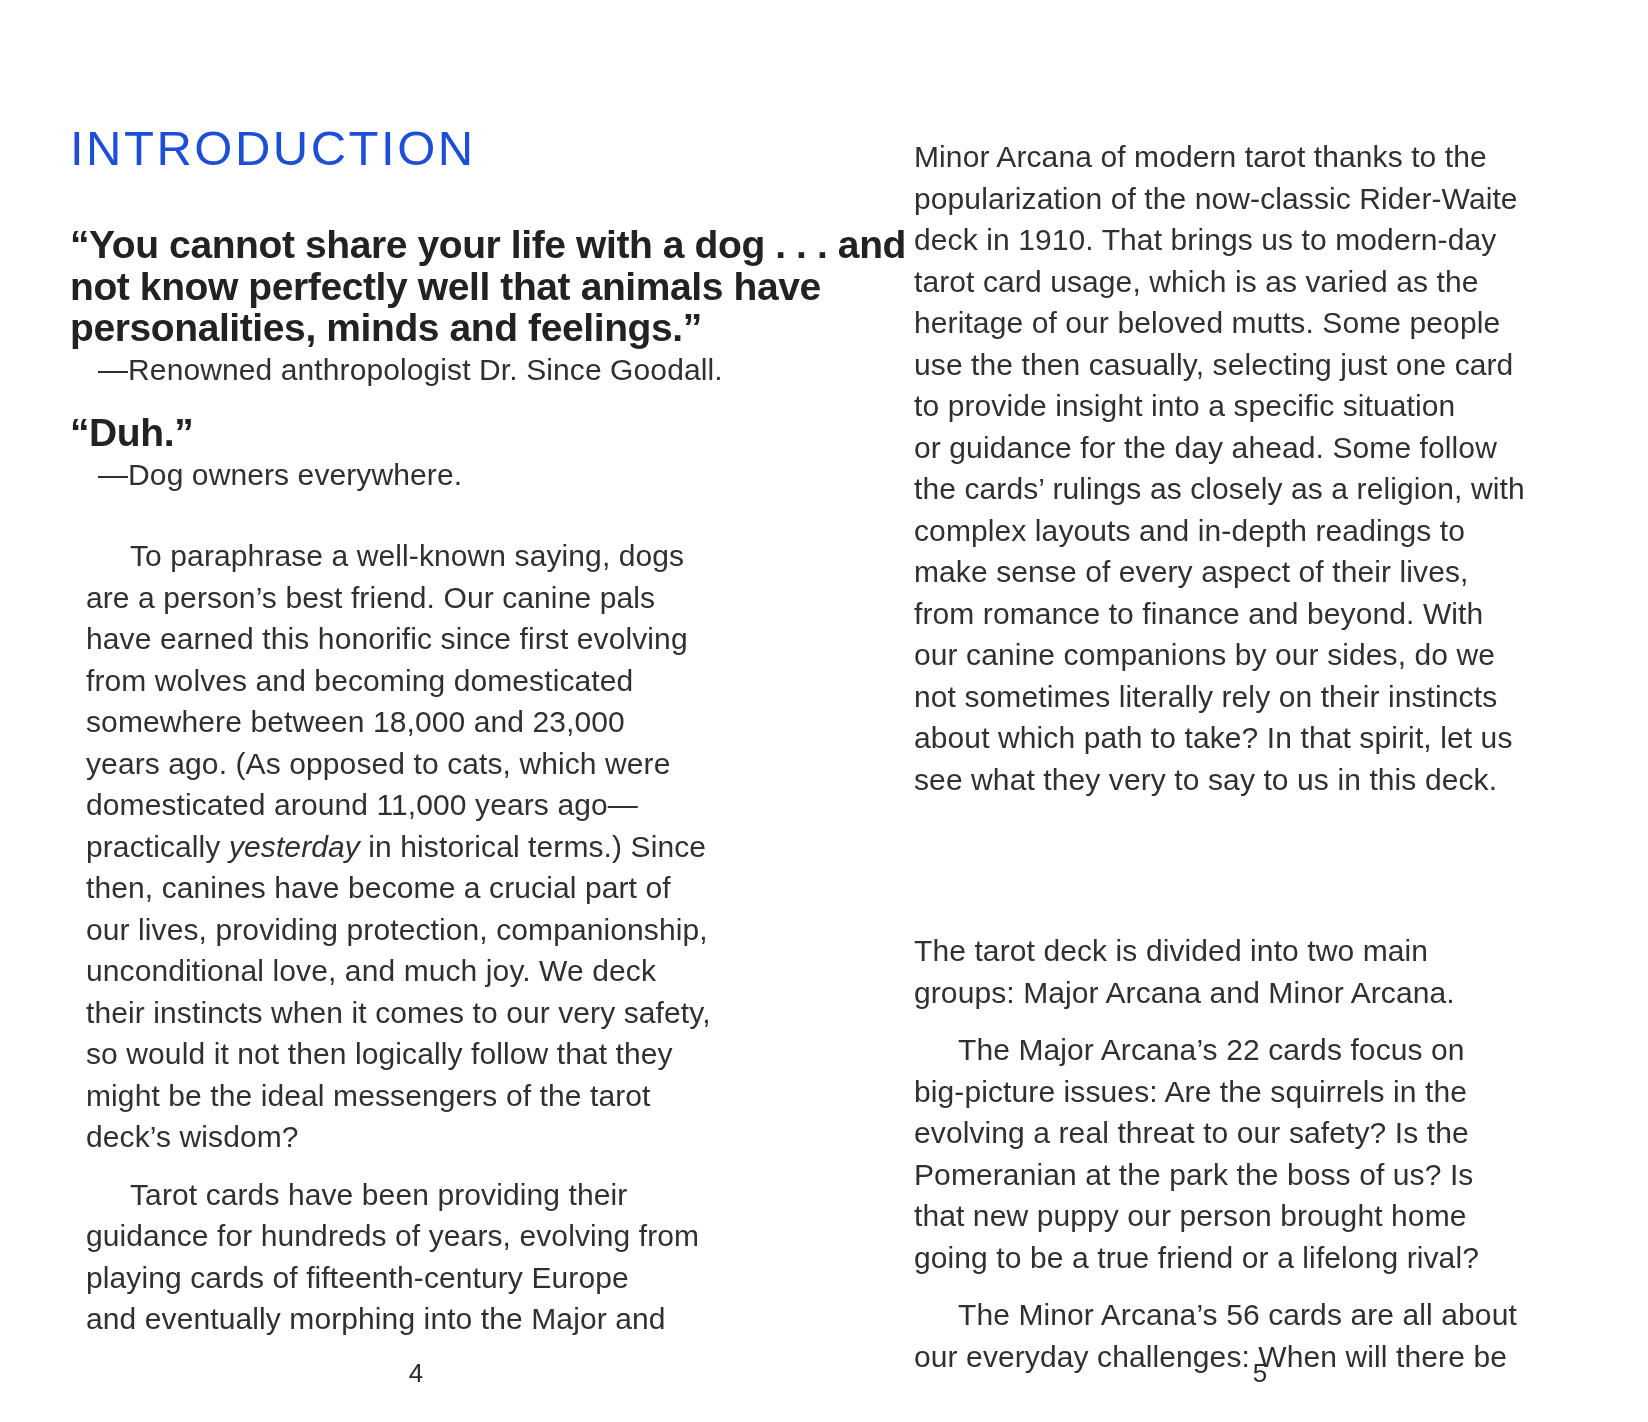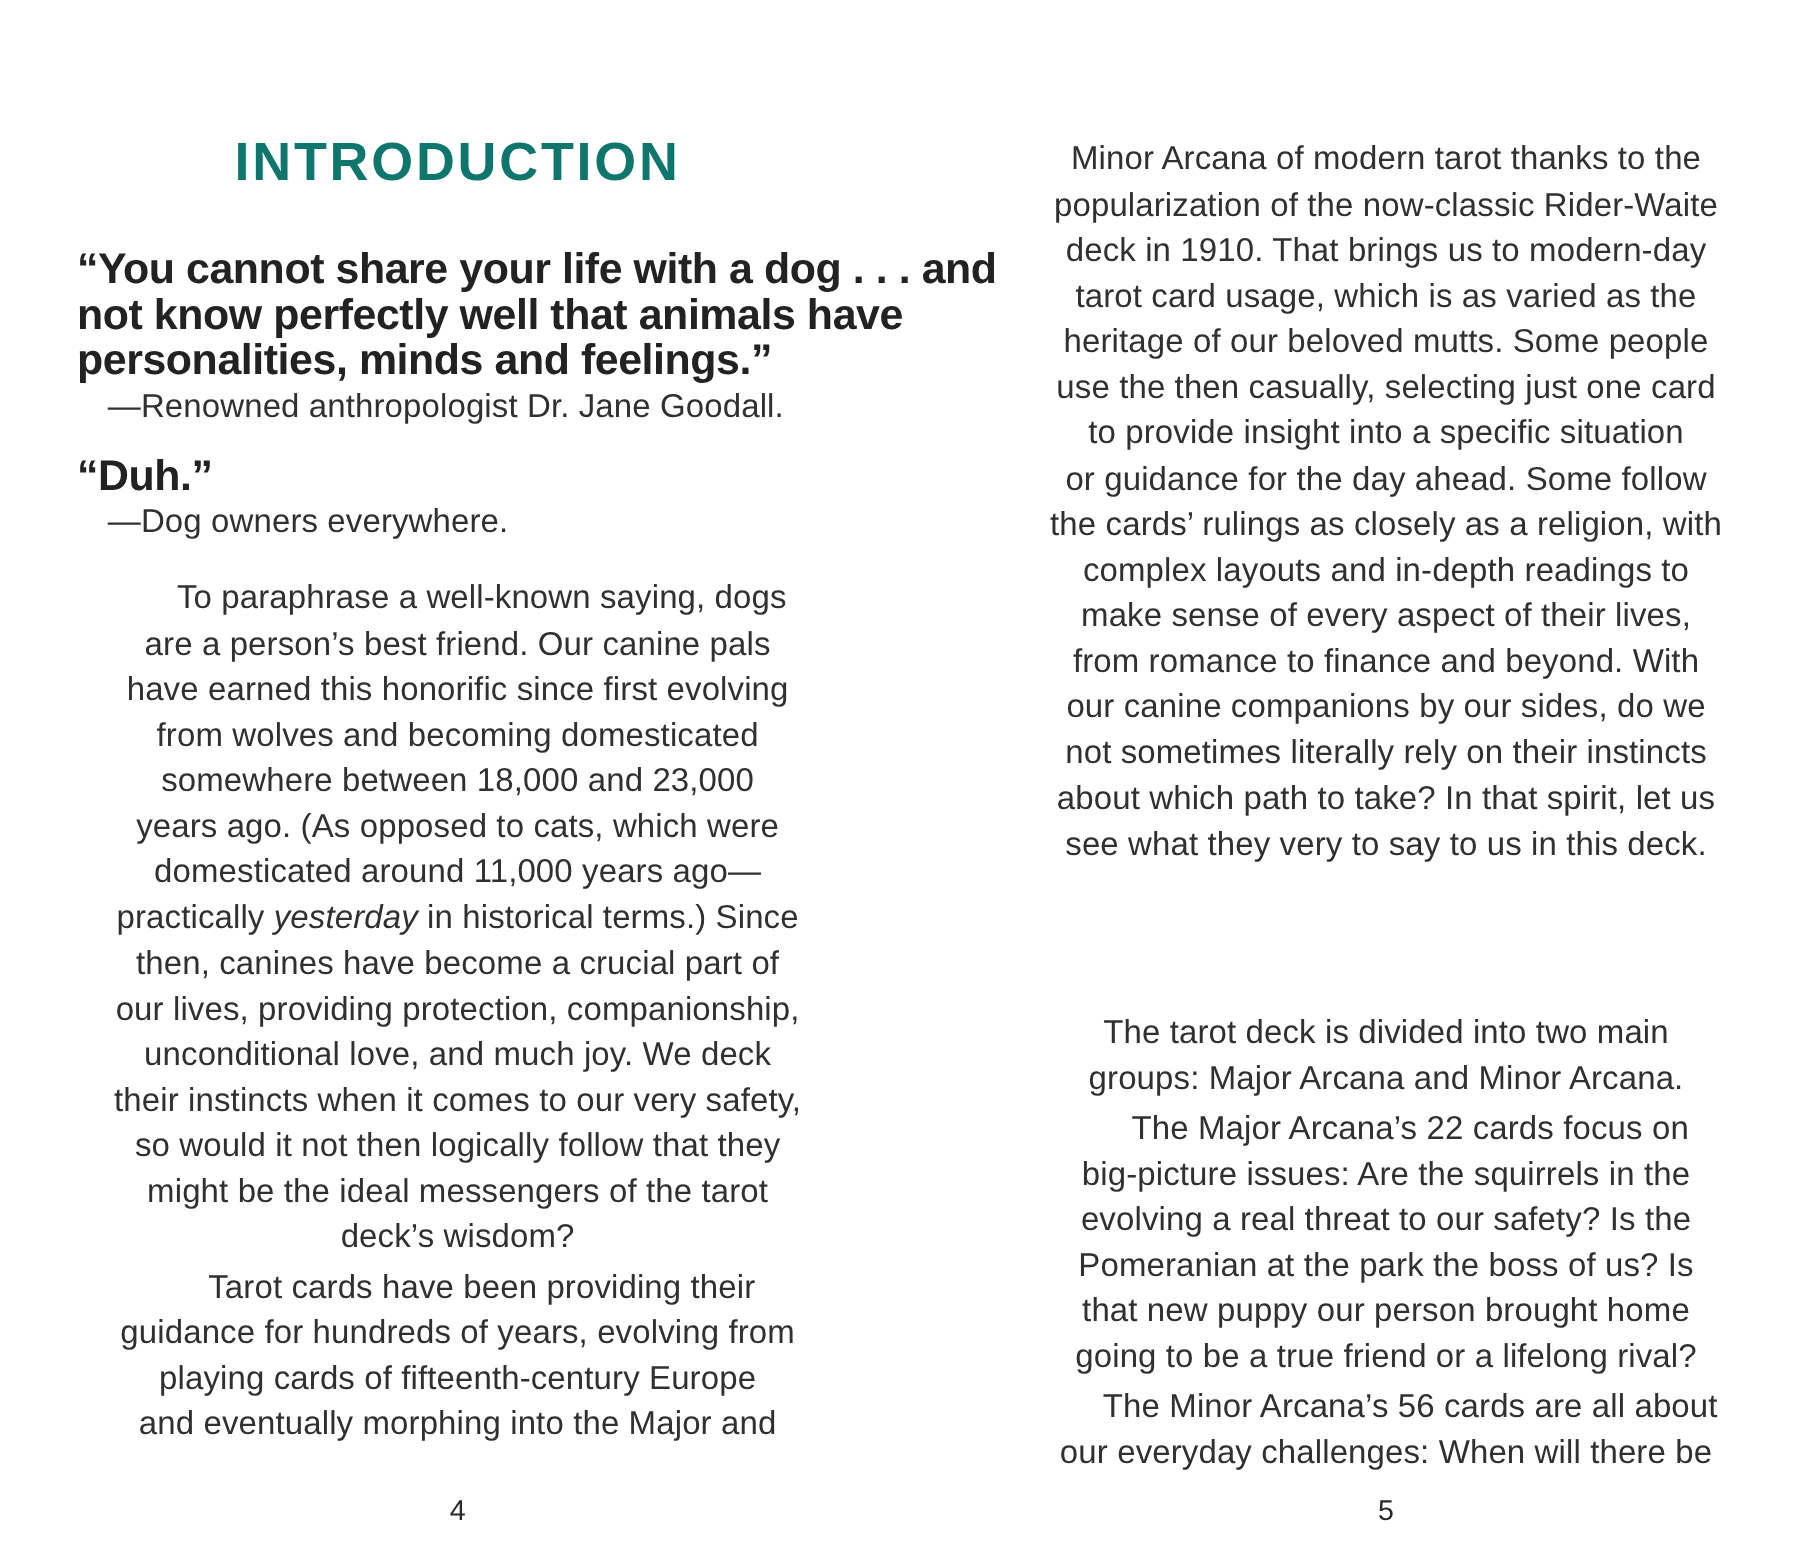--- a/index.html
+++ b/index.html
@@ -19,25 +19,25 @@
     position: absolute;
     top: 0;
     height: 1422px;
   }
   .page--left  { left: 70px;  width: 692px; }
   .page--right { left: 898px; width: 724px; }
 
   .block { position: absolute; left: 0; width: 100%; }
 
   .chapter-title {
-    text-align: center;
-    font-weight: bold;
+    text-align: left;
+    font-weight: normal;
     font-size: 49px;
     letter-spacing: 2.5px;
-    color: #0f766e;
+    color: #1d4ed8;
     white-space: nowrap;
   }
   .title--left    { top: 120px; }
   .section-title  { top: 812px; font-size: 48px; }
 
   .line {
     white-space: nowrap;
     font-size: 30px;
     line-height: 41.5px;
     letter-spacing: 0.1px;
@@ -57,21 +57,21 @@
     padding-left: 28px;
     letter-spacing: 0.1px;
   }
 
   .epigraph-1 { top: 224px; }
   .epigraph-2 { top: 412px; }
   .body-left  { top: 519px; }
   .body-right-upper { top: 120px; }
   .body-right-lower { top: 914px; }
 
-  .para { margin: 4px; padding: 0; text-align: center; }
+  .para { margin: 16px; padding: 0; }
   .para--indent .line:first-child { padding-left: 44px; }
 
   .page-number {
     top: 1358px;
     text-align: center;
     font-size: 26px;
     color: #2a2a2a;
   }
 </style>
 </head>
@@ -80,21 +80,21 @@
 <div class="page page--left">
 
   <div class="block chapter-title title--left">INTRODUCTION</div>
 
   <div class="block epigraph-1">
     <div class="epigraph-quote">
         <div class="line">“You cannot share your life with a dog . . . and</div>
         <div class="line">not know perfectly well that animals have</div>
         <div class="line">personalities, minds and feelings.”</div>
       </div>
-    <div class="attribution">—Renowned anthropologist Dr. Jane Goodall.</div>
+    <div class="attribution">—Renowned anthropologist Dr. Since Goodall.</div>
   </div>
 
   <div class="block epigraph-2">
     <div class="epigraph-quote">
         <div class="line">“Duh.”</div>
       </div>
     <div class="attribution">—Dog owners everywhere.</div>
   </div>
 
   <div class="block body-left">

